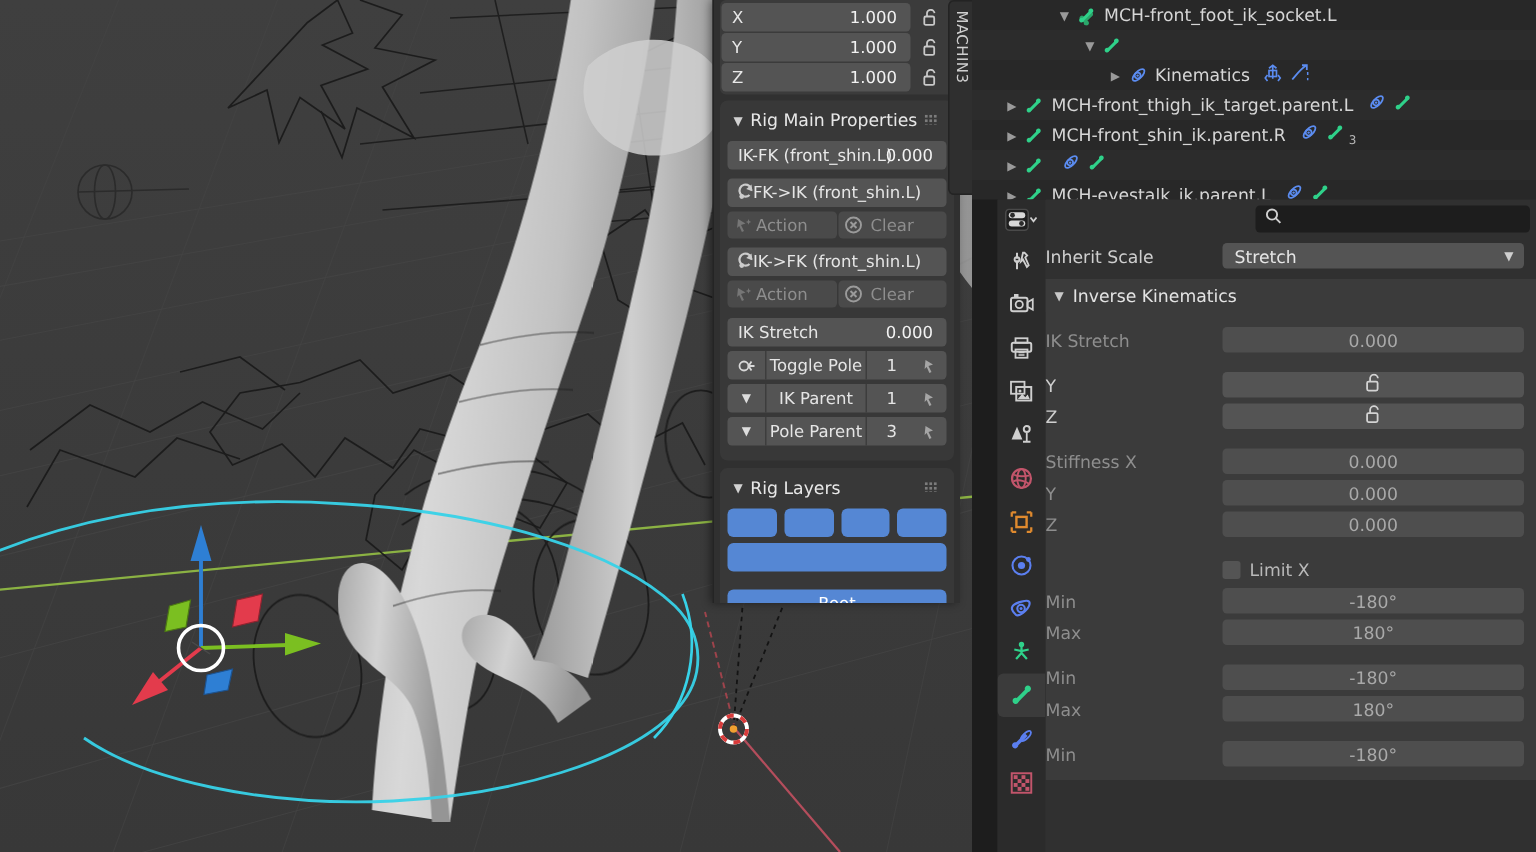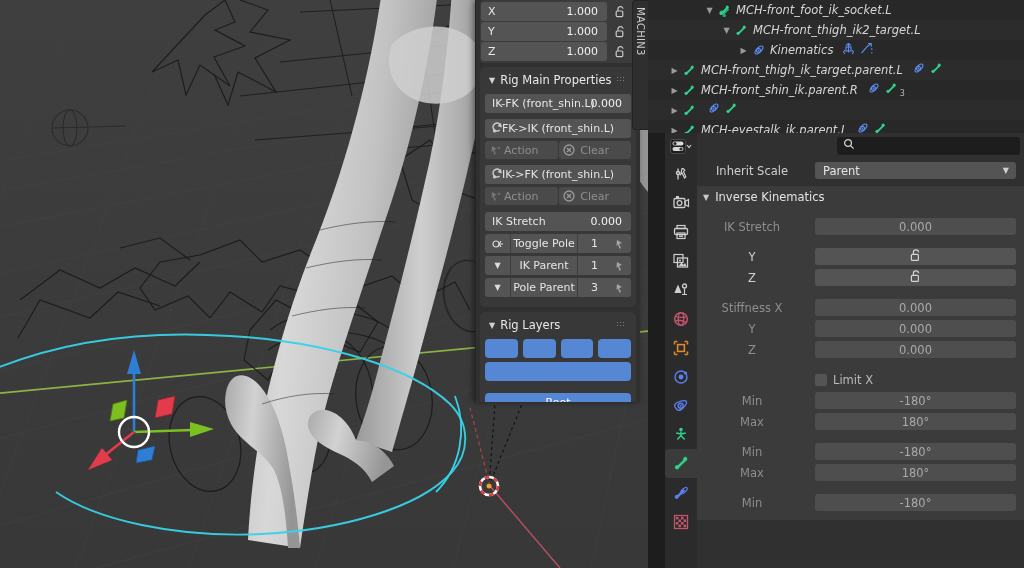--- a/index.html
+++ b/index.html
@@ -117,21 +117,21 @@
     background:#282828; overflow:hidden;
   }
   .ol-row {
     display:flex; align-items:center; height:20px;
     padding-left: 4px; position:relative; white-space:nowrap;
     font-size:11.5px; color:#d6d6d6;
   }
   .ol-row:nth-child(even){ background:#2c2c2c; }
   .ol-tri { width:13px; text-align:center; color:#9a9a9a; font-size:8px; flex:0 0 13px;}
   .ol-icon { width:17px; flex:0 0 17px; display:flex; align-items:center; justify-content:center;}
-  .ol-name { margin-left:3px;font-style:italic; }
+  .ol-name { margin-left:3px; }
   .ol-right { display:flex; align-items:center; gap:5px; margin-left:9px; }
   .ol-count { font-size:8px; color:#b7b7b7; align-self:flex-end; margin-left:-3px;}
 
   
   #props {
     position:absolute; left:665px; top:133px; width:359px; height:435px;
     background:#303030; overflow:hidden;
   }
   #props-tabs {
     position:absolute; left:0; top:0; width:32px; height:435px;
@@ -146,21 +146,21 @@
     position:absolute; left:32px; top:0; right:0; bottom:0;
     background:#303030; overflow:hidden;
   }
   .pr-searchbar { height:25px; display:flex; align-items:center; justify-content:flex-end;
     padding-right:4px; background:#303030;}
   .pr-search {
     width: 183px; height:18px; background:#1d1d1d; border-radius:3px;
     display:flex; align-items:center; padding-left:6px;
   }
   .pr-line { display:flex; align-items:center; height:19px; margin-bottom:2px; font-size:11.5px;}
-  .pr-lbl { width:118px; text-align:center; padding-right:8px; color:#cfcfcf; flex:0 0 118px;}
+  .pr-lbl { width:118px; text-align:left; padding-right:8px; color:#cfcfcf; flex:0 0 118px;}
   .pr-lbl.dim { color:#8e8e8e; }
   .pr-field {
     flex:1; height:17px; background:#545454; border-radius:3px;
     display:flex; align-items:center; justify-content:center;
     color:#e6e6e6; margin-right:0; position:relative;
   }
   .pr-field.dimf { background:#4e4e4e; color:#a9a9a9;}
   .pr-field.drop { justify-content:flex-start; padding-left:8px;}
   .pr-field.drop .chev { position:absolute; right:7px; color:#cfcfcf; font-size:8px;}
   .pr-panel-head { display:flex; align-items:center; height:22px; padding-left:6px;
@@ -564,21 +564,20 @@
   </div>
 
   <div class="ol-row" style="padding-left:72px;">
     <span class="ol-tri">▼</span>
     <span class="ol-icon">
       <svg width="13" height="13" viewBox="0 0 13 13">
             <path d="M2.2 10.8a1.6 1.6 0 1 1 2.2-2.2 1.6 1.6 0 0 1-2.2 2.2zM8.4 4.6a1.6 1.6 0 1 1 2.2-2.2 1.6 1.6 0 0 1-2.2 2.2z" fill="#2fd18a"></path>
             <path d="M3.6 9.4l5.8-5.8" stroke="#2fd18a" stroke-width="2"></path>
           </svg>
     </span>
-    <span class="ol-name">MCH-front_thigh_ik2_target.L</span>
   </div>
 
   <div class="ol-row" style="padding-left:89px;">
     <span class="ol-tri">▶</span>
     <span class="ol-icon">
       <svg width="13" height="13" viewBox="0 0 13 13">
             <path d="M10.6 2.4c1 1-0.2 3.4-2 5.2s-4.2 3-5.2 2 .2-3.4 2-5.2 4.2-3 5.2-2z" fill="none" stroke="#5b8cf0" stroke-width="1.2"></path>
             <circle cx="6.4" cy="6.4" r="2" fill="none" stroke="#5b8cf0" stroke-width="1.2"></circle>
             <circle cx="6.4" cy="6.4" r="0.8" fill="#5b8cf0"></circle>
           </svg>
@@ -830,21 +829,21 @@
                 <circle cx="5" cy="5" r="3.4" fill="none" stroke="#cfcfcf" stroke-width="1.3"></circle>
                 <path d="M7.6 7.6l3 3" stroke="#cfcfcf" stroke-width="1.3"></path>
               </svg>
         </span>
       </div>
     </div>
 
     <div class="pr-line" style="margin:3px 8px 6px 0;">
       <span class="pr-lbl">Inherit Scale</span>
       <span class="pr-field drop">
-        <span>Parent</span>
+        <span>Stretch</span>
         <span class="chev">▼</span>
       </span>
     </div>
 
     <div class="pr-section">
       <div class="pr-panel-head">
         <span class="tri">▼</span>
         <span>Inverse Kinematics</span>
       </div>
 

